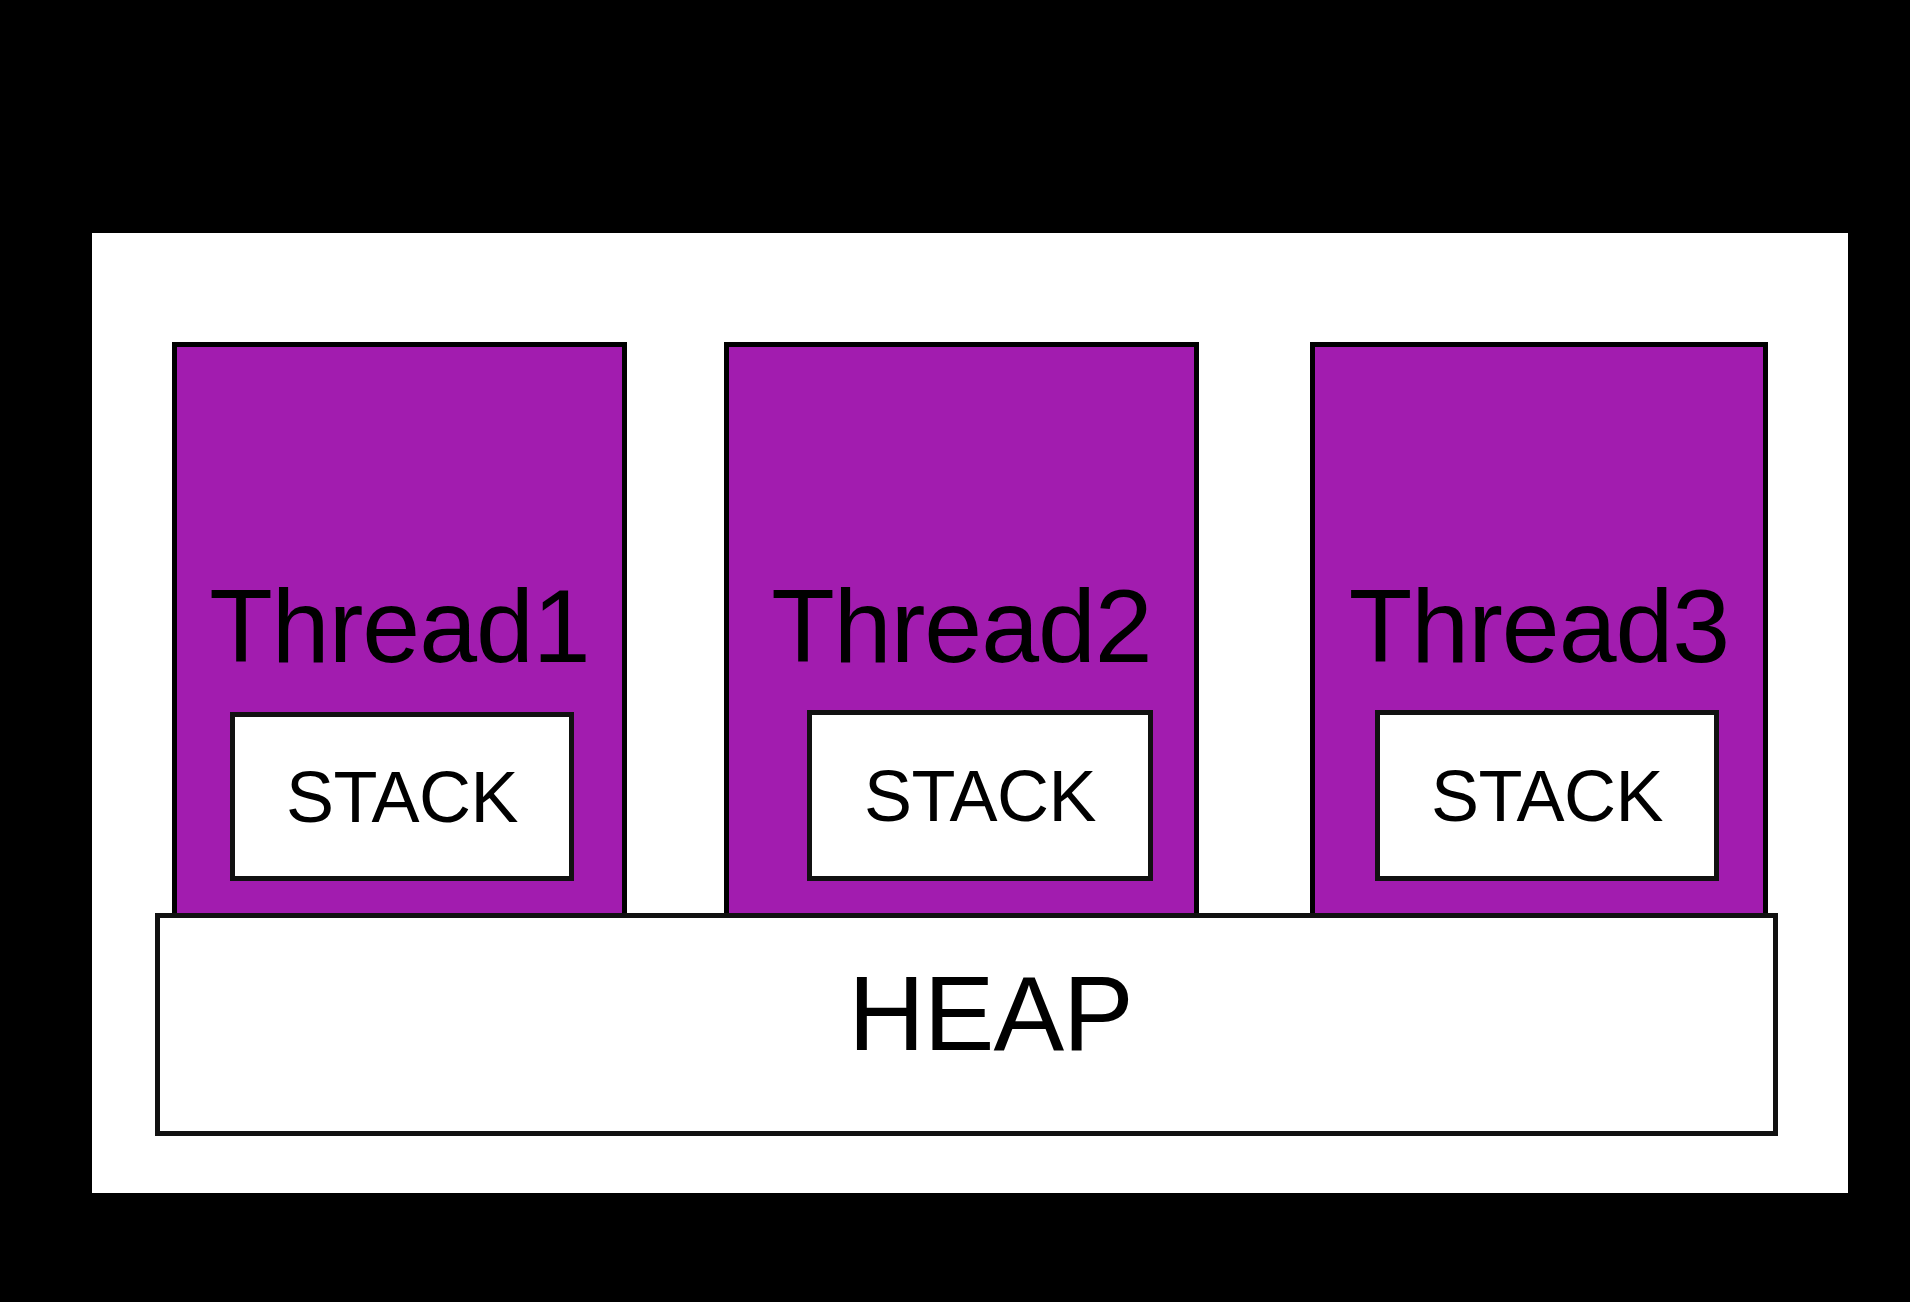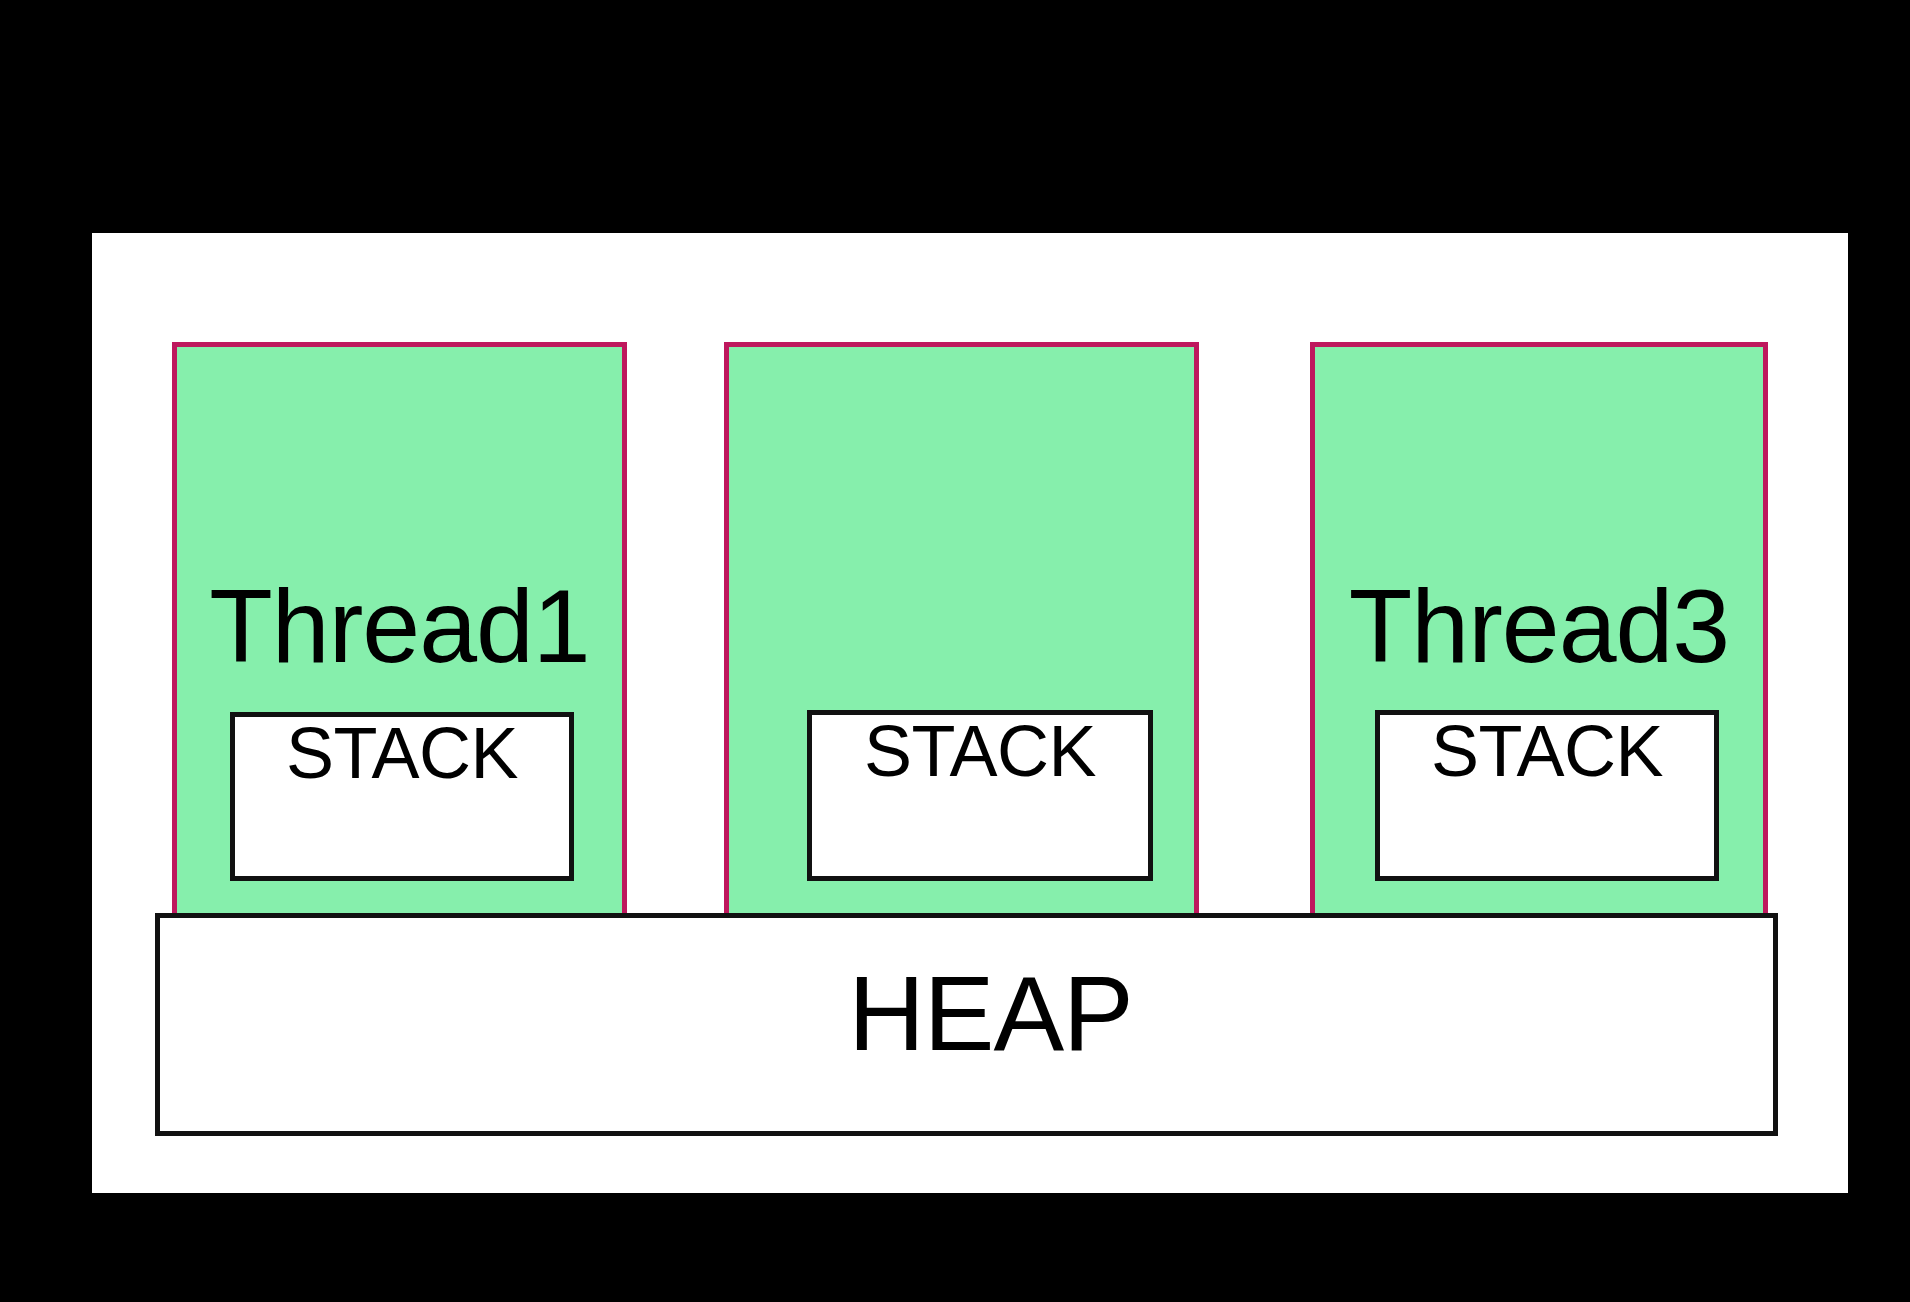--- a/index.html
+++ b/index.html
@@ -18,42 +18,42 @@
   #process-panel {
     position: absolute;
     left: 92px;
     top: 233px;
     width: 1756px;
     height: 960px;
     background: #ffffff;
   }
   .thread-box {
     position: absolute;
-    background: #86efac;
-    border: 5px solid #be185d;
+    background: #a21caf;
+    border: 5px solid #000000;
     box-sizing: border-box;
   }
   .thread-label {
     position: absolute;
     left: 0;
     right: 0;
     text-align: center;
     font-size: 104px;
     line-height: 104px;
     color: #000000;
     letter-spacing: -1px;
     white-space: nowrap;
   }
   .stack-box {
     position: absolute;
     background: #ffffff;
     border: 5px solid #111111;
     box-sizing: border-box;
     display: flex;
-    align-items: flex-start;
+    align-items: center;
     justify-content: center;
   }
   .stack-label {
     font-size: 72px;
     line-height: 72px;
     color: #000000;
     letter-spacing: -0.5px;
     white-space: nowrap;
   }
   #heap-box {
@@ -89,20 +89,21 @@
   <div id="process-panel">
 
     <div class="thread-box" style="left:80px; top:109px; width:455px; height:684px;">
       <div class="thread-label" style="top:227px;">Thread1</div>
       <div class="stack-box" style="left:53px; top:365px; width:344px; height:169px;">
         <span class="stack-label">STACK</span>
       </div>
     </div>
 
     <div class="thread-box" style="left:632px; top:109px; width:475px; height:684px;">
+      <div class="thread-label" style="top:227px;">Thread2</div>
       <div class="stack-box" style="left:78px; top:363px; width:346px; height:171px;">
         <span class="stack-label">STACK</span>
       </div>
     </div>
 
     <div class="thread-box" style="left:1218px; top:109px; width:458px; height:684px;text-decoration:underline;">
       <div class="thread-label" style="top:227px;">Thread3</div>
       <div class="stack-box" style="left:60px; top:363px; width:344px; height:171px;">
         <span class="stack-label">STACK</span>
       </div>

